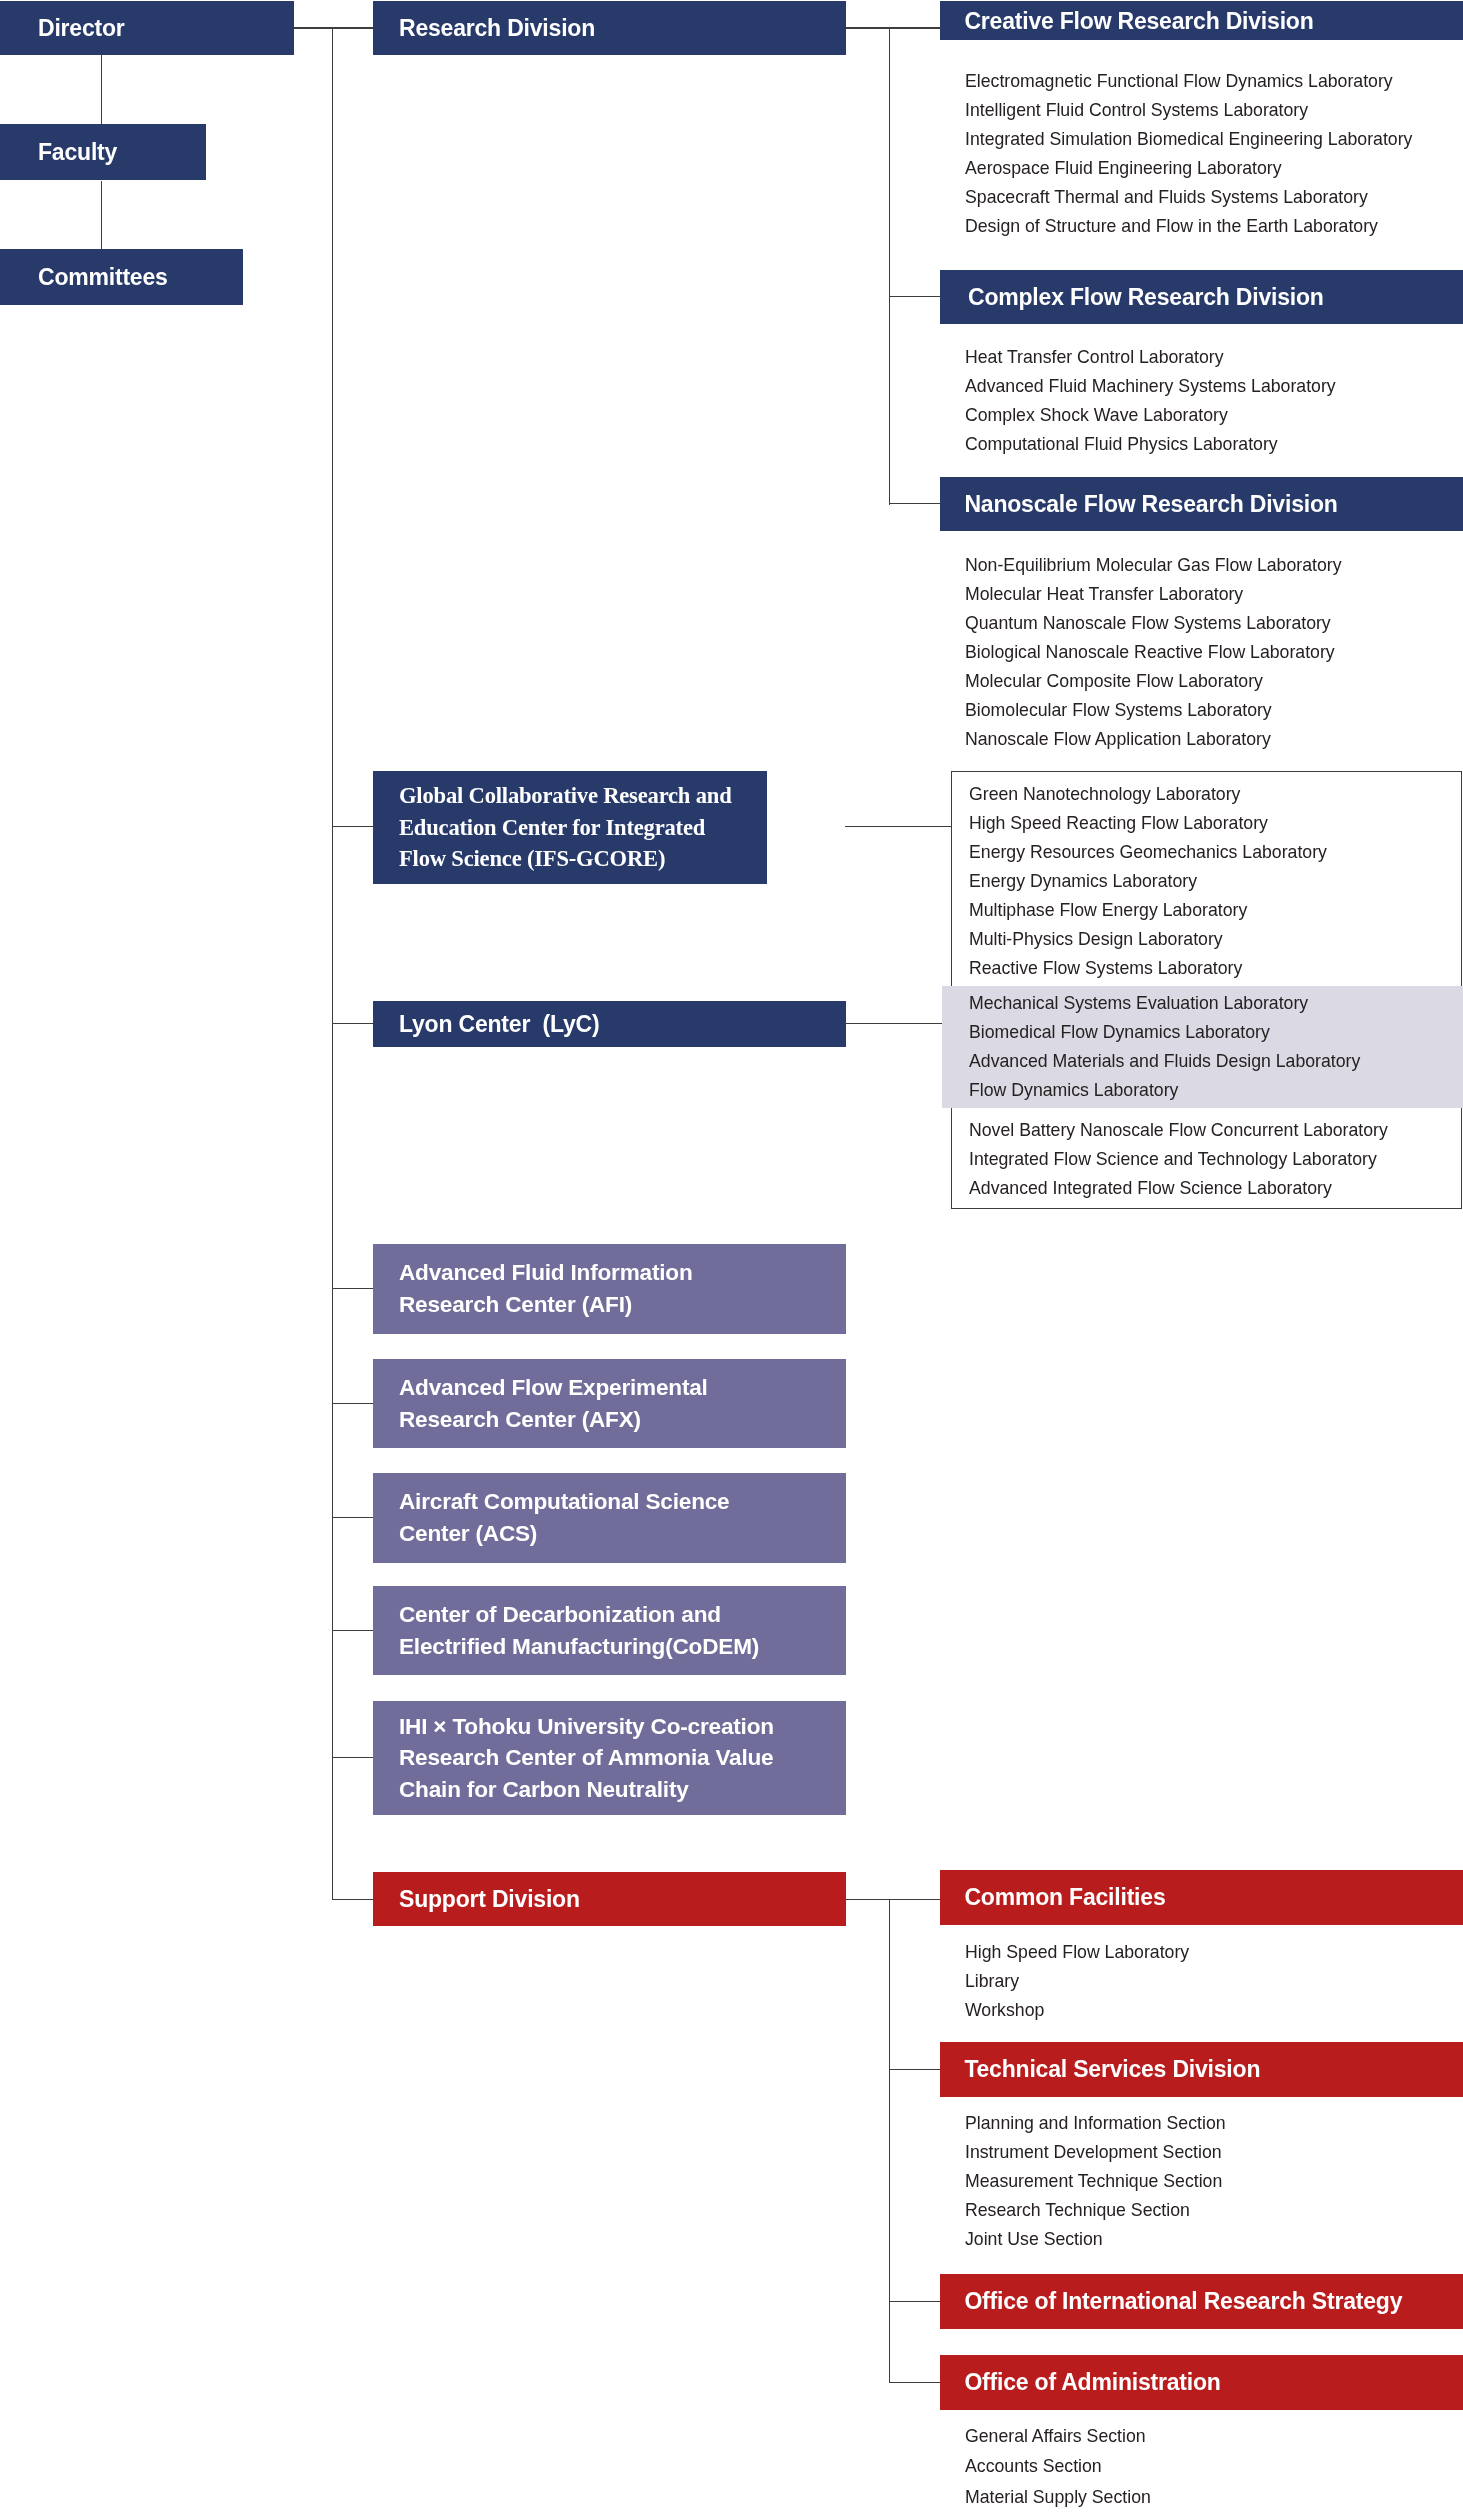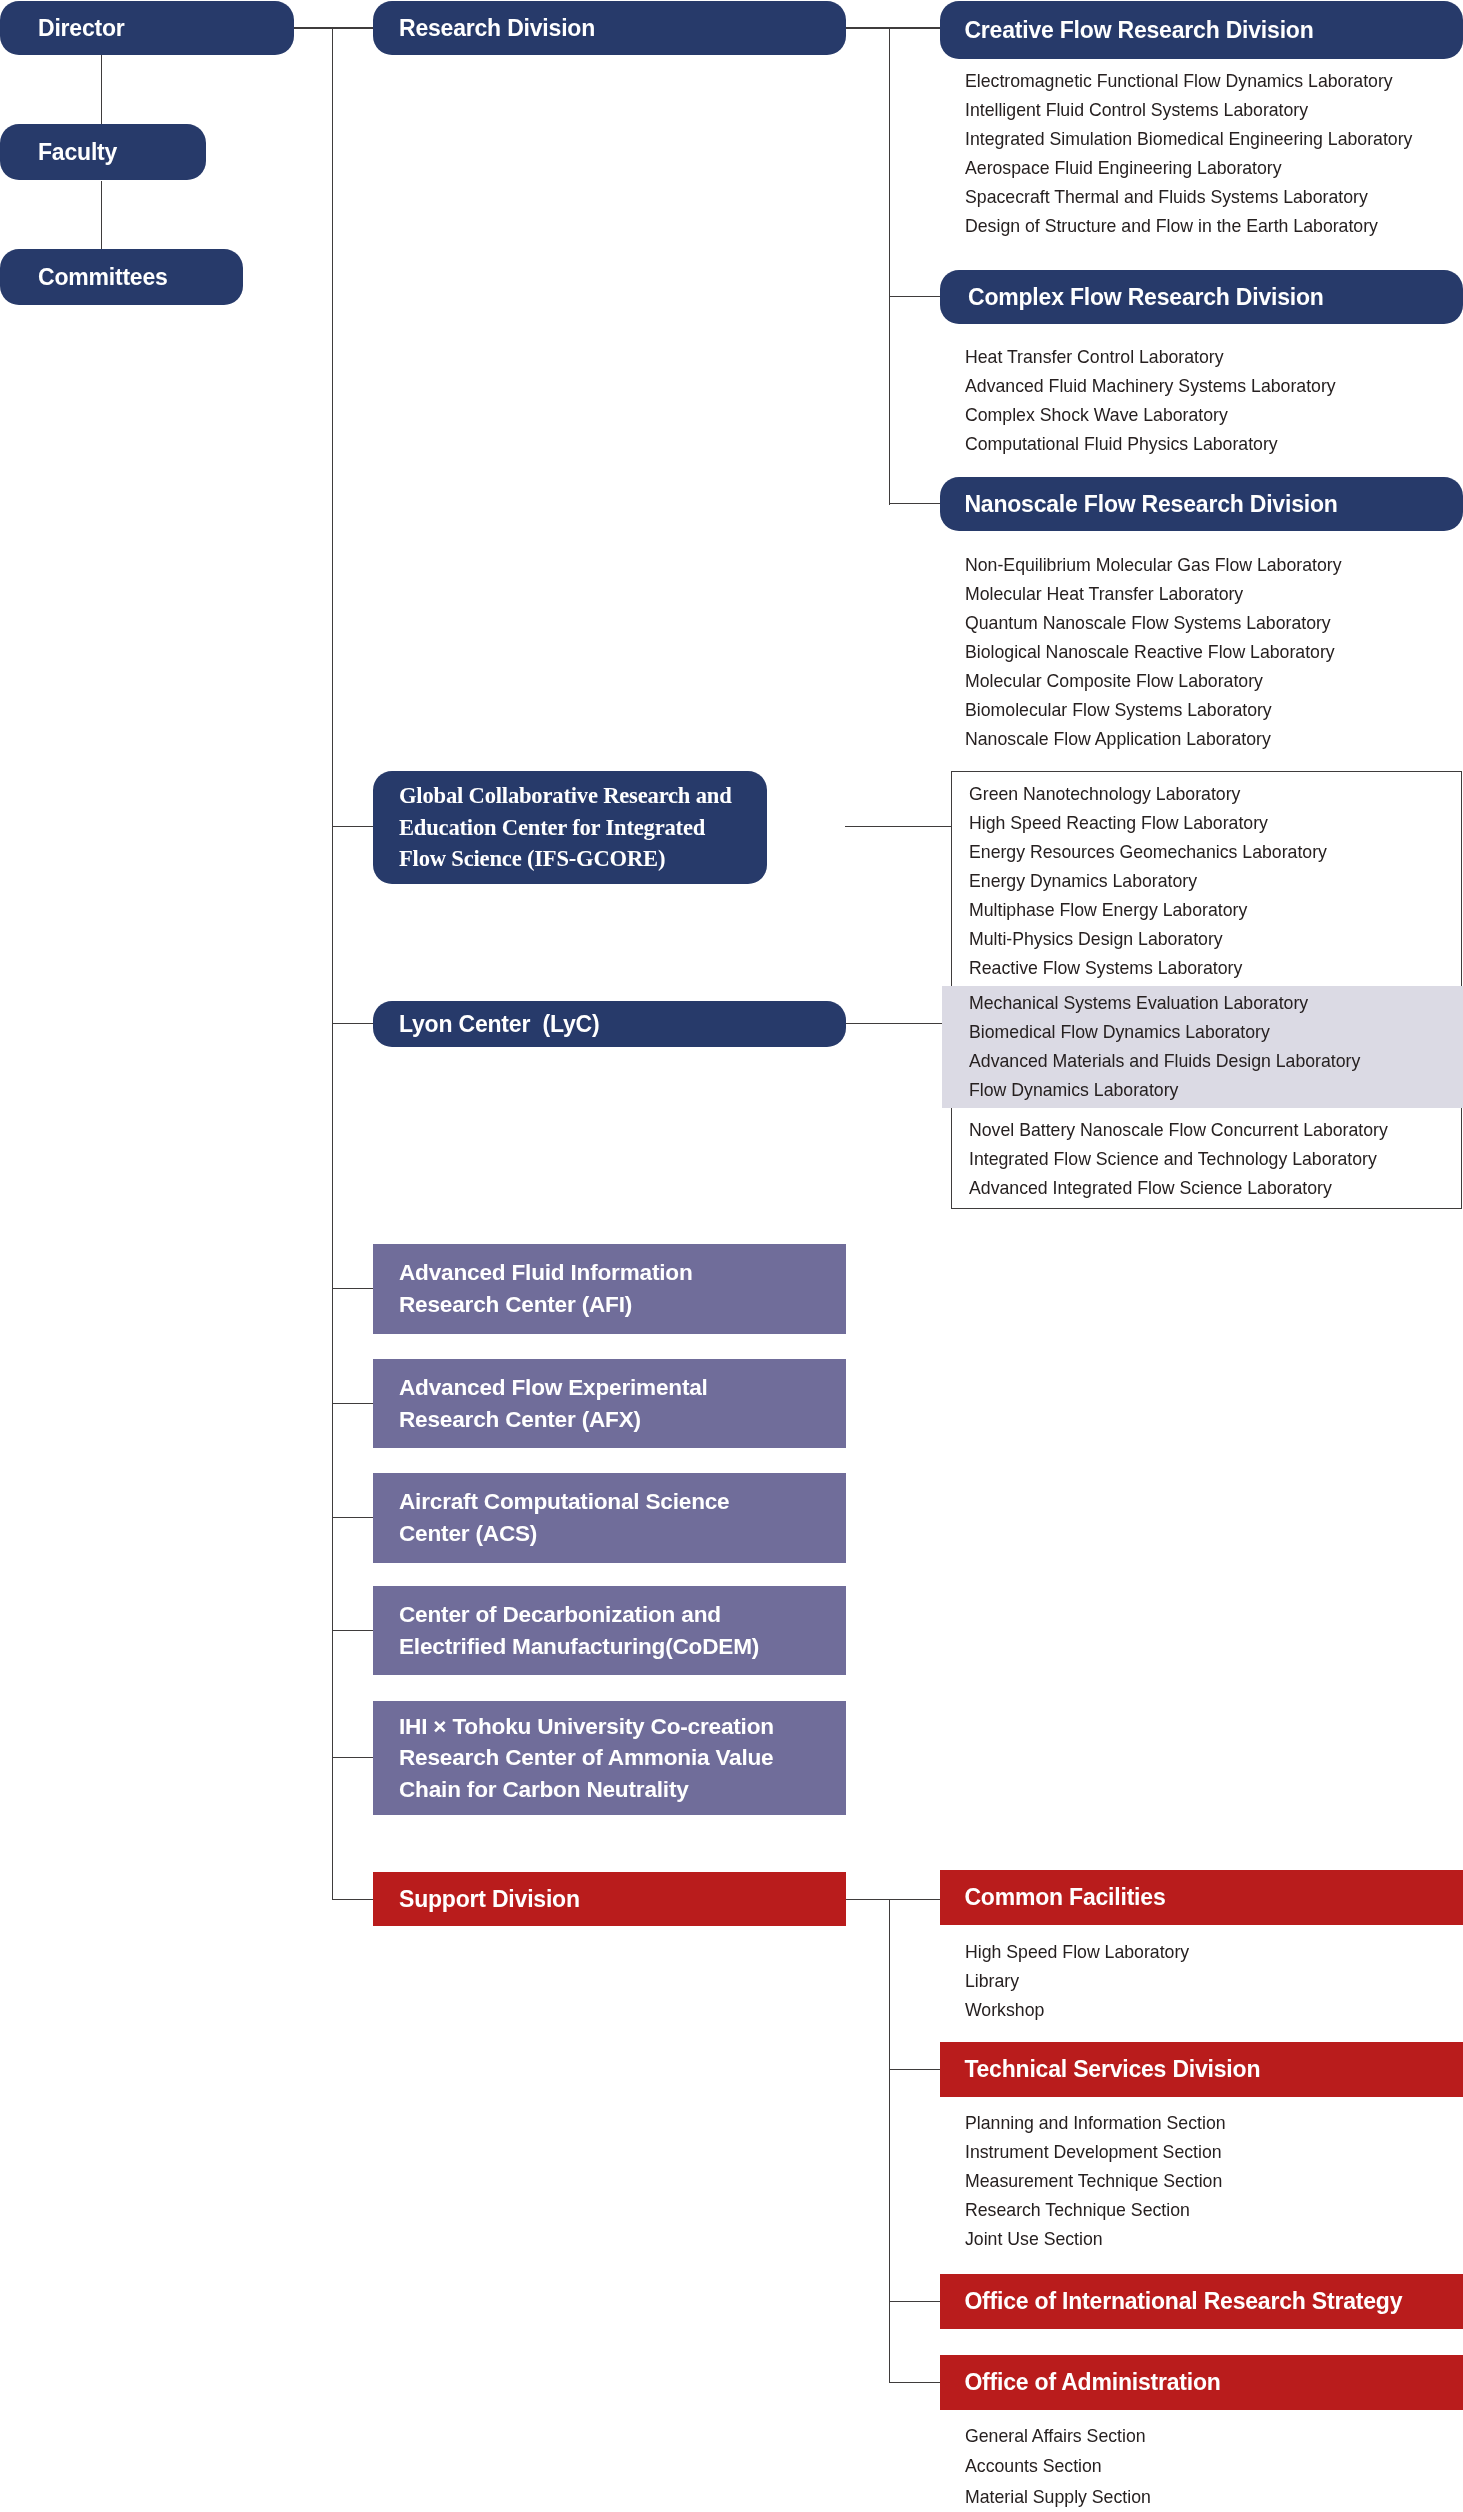--- a/index.html
+++ b/index.html
@@ -15,21 +15,21 @@
     position:absolute;
     display:flex;
     align-items:center;
     color:#ffffff;
     font-weight:bold;
     white-space:pre-wrap;
     line-height:1.40;
     letter-spacing:-0.2px;
     box-sizing:border-box;
   }
-  .navy{background:#273a6a;border-radius:19px;}
+  .navy{background:#273a6a;}
   .purple{background:#706d9a;}
   .gray{background:#b91c1c;}
   .fs38{font-size:23px;}
   .fs37{font-size:22.6px;}
   .padL{padding-left:38px;}
   .padM{padding-left:26px;}
   .padR{padding-left:24.4px;}
   .hl,.vl{position:absolute;background:#3f3c3c;}
   .hl{height:1.2px;}
   .vl{width:1.2px;}
@@ -104,21 +104,21 @@
   <div class="box purple fs37 padM" style="left:373px;top:1473px;width:473px;height:90px;">Aircraft Computational Science
 Center (ACS)</div>
   <div class="box purple fs37 padM" style="left:373px;top:1586px;width:473px;height:89px;">Center of Decarbonization and
 Electrified Manufacturing(CoDEM)</div>
   <div class="box purple fs37 padM" style="left:373px;top:1701px;width:473px;height:114px;">IHI × Tohoku University Co-creation
 Research Center of Ammonia Value
 Chain for Carbon Neutrality</div>
 
   <div class="box gray fs38 padM" style="left:373px;top:1872px;width:473px;height:54px;">Support Division</div>
 
-  <div class="box navy fs38 padR" style="left:940px;top:1.2px;width:523px;height:58px;">Creative Flow Research Division</div>
+  <div class="box navy fs38 padR" style="left:940px;top:1.2px;width:523px;height:39px;">Creative Flow Research Division</div>
   <div class="labgroup" style="left:965px;top:67px;">
     <div class="item">Electromagnetic Functional Flow Dynamics Laboratory</div>
     <div class="item">Intelligent Fluid Control Systems Laboratory</div>
     <div class="item">Integrated Simulation Biomedical Engineering Laboratory</div>
     <div class="item">Aerospace Fluid Engineering Laboratory</div>
     <div class="item">Spacecraft Thermal and Fluids Systems Laboratory</div>
     <div class="item">Design of Structure and Flow in the Earth Laboratory</div>
   </div>
 
   <div class="box navy fs38 padR" style="left:940px;top:270px;width:523px;height:54px;padding-left:28px;">Complex Flow Research Division</div>

